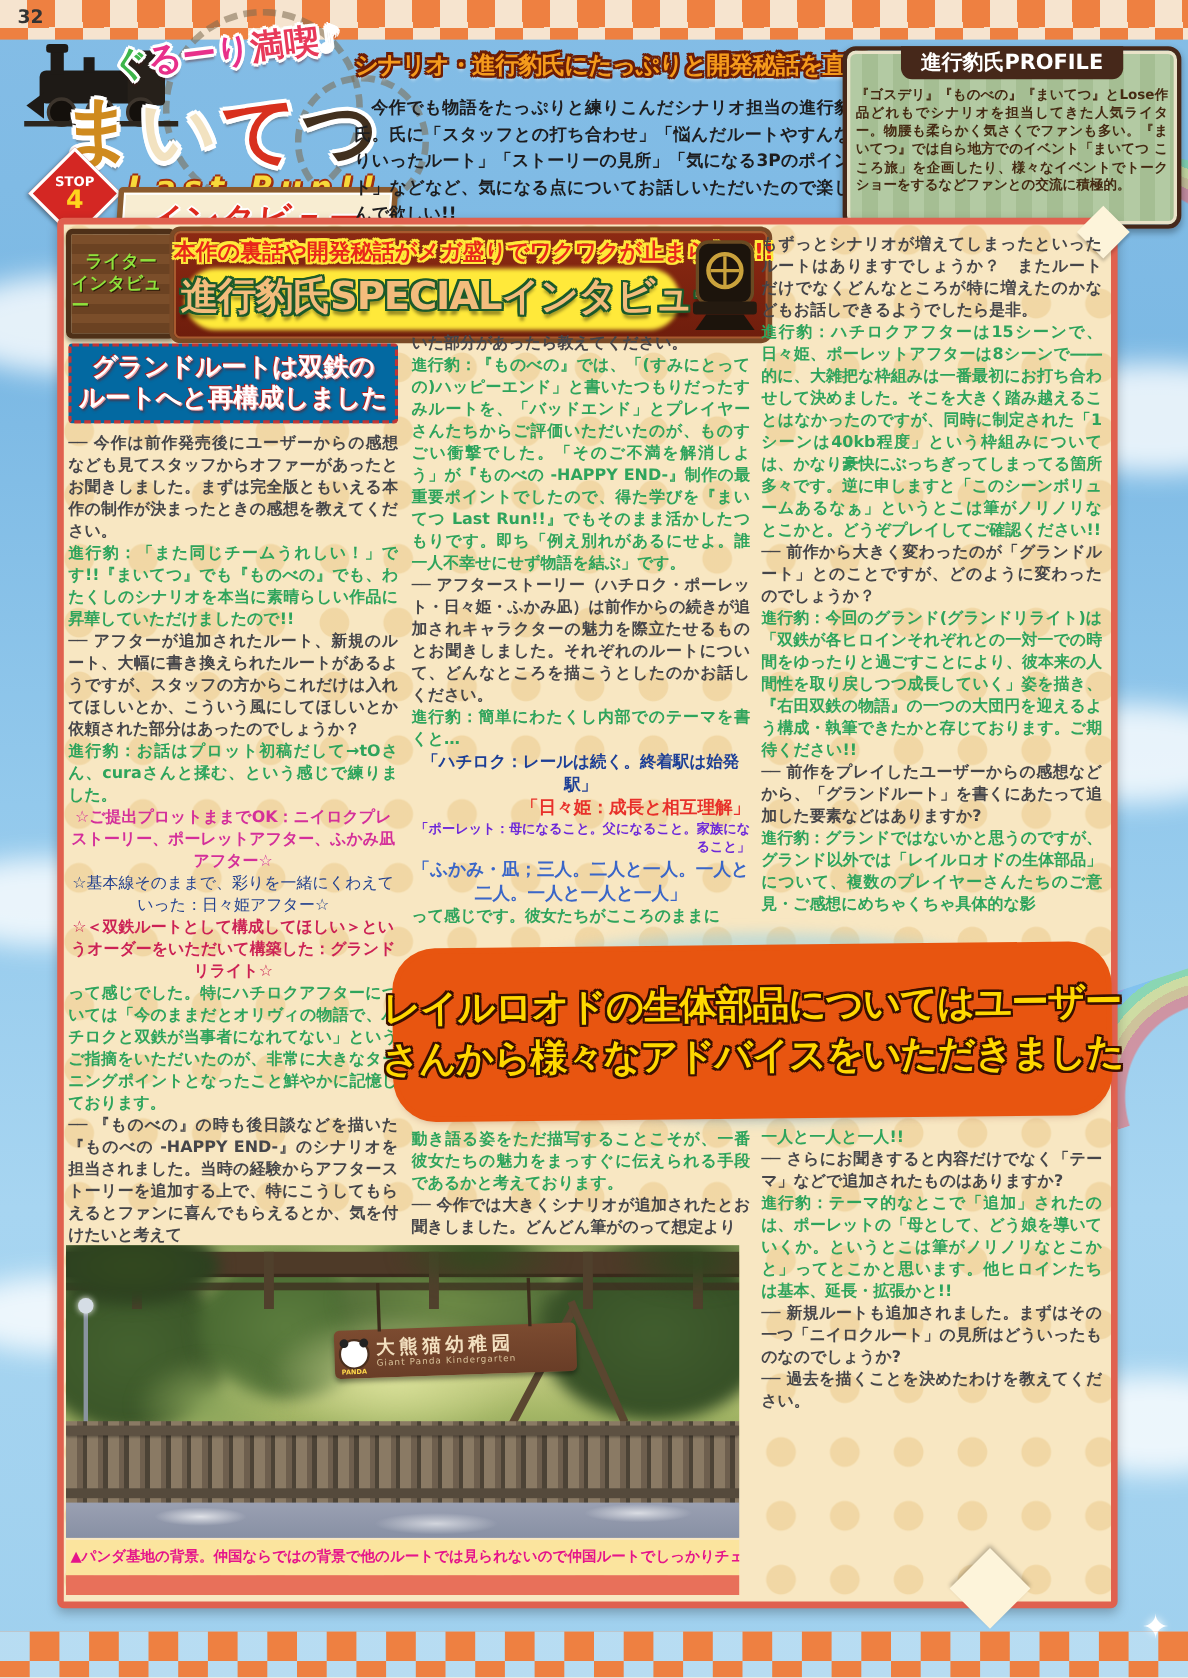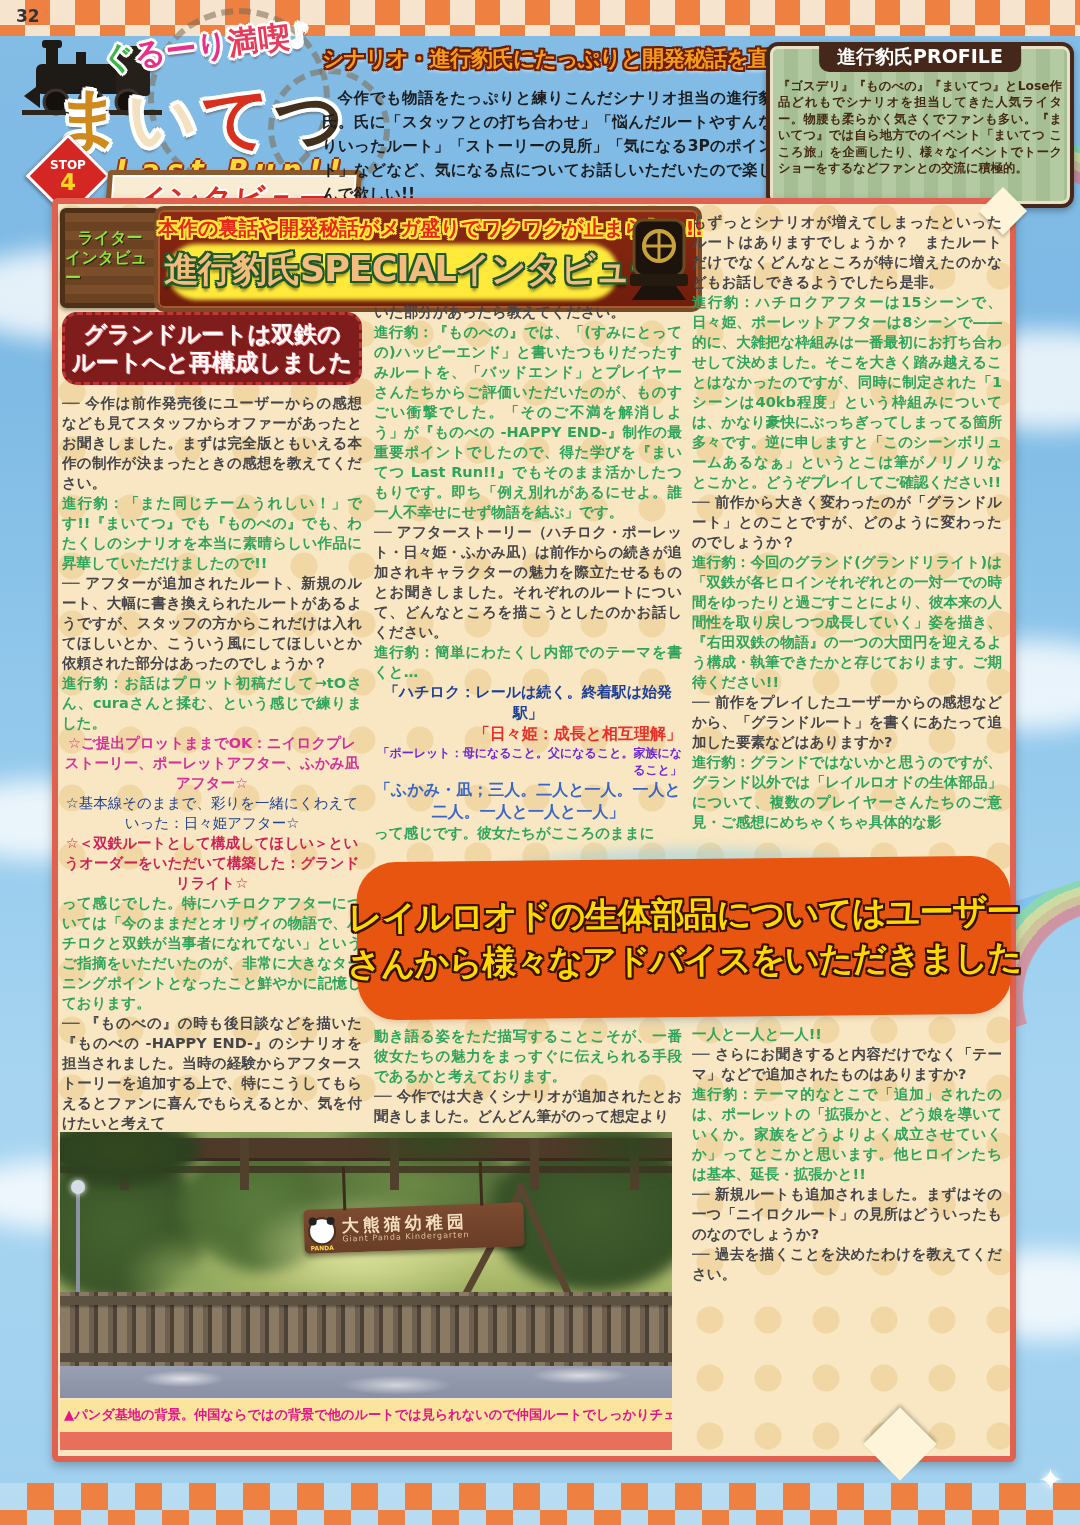--- a/index.html
+++ b/index.html
@@ -85,21 +85,21 @@
   .p.s4{color:#cc2255;font-weight:800;text-align:center;}
   .p.t1{color:#1d3f96;font-weight:800;text-align:center;font-size:15px;}
   .p.t2{color:#e8302a;font-weight:800;text-align:right;font-size:16px;}
   .p.t3{color:#6d28d9;font-weight:800;text-align:right;font-size:12px;}
   .p.t4{color:#3a66c8;font-weight:800;text-align:center;font-size:16px;}
   .col1{left:4px;top:108px;width:300px;height:818px;}
   .col2{left:316px;top:98px;width:308px;height:558px;}
   .col3{left:634px;top:8px;width:310px;height:648px;}
   .col2b{left:316px;top:822px;width:308px;height:104px;}
   .col3b{left:634px;top:820px;width:310px;height:414px;}
-  .sec-head{margin:0 0 8px;padding:6px 2px;background:#7f1d1d;border:3px dashed #c03535;border-radius:15px;
+  .sec-head{margin:0 0 8px;padding:6px 2px;background:#0369a1;border:3px dashed #c03535;border-radius:4px;
     text-align:center;font-size:23px;line-height:1.2;font-weight:800;color:#fff;
     text-shadow:1px 1px 0 #f7a0a0,-1px -1px 0 #b02020,2px 3px 2px rgba(120,20,20,.5);}
 
   
   .midbanner{position:absolute;left:304px;top:660px;width:644px;height:148px;}
   .midbanner::before{content:'';position:absolute;left:30px;top:-16px;right:10px;bottom:-8px;background:rgba(130,205,235,.45);border-radius:50%;filter:blur(6px);}
   .mb-blob{position:absolute;inset:0;background:#e85510;border-radius:34px;box-shadow:0 0 0 5px #e85510,0 4px 8px rgba(120,30,0,.4);transform:rotate(-.6deg);
     display:flex;flex-direction:column;align-items:center;justify-content:center;}
   .mb-line{font-size:34px;font-weight:800;color:#ffd800;white-space:nowrap;letter-spacing:-1px;line-height:1.35;
     text-shadow:-2px 0 #3a1000,2px 0 #3a1000,0 -2px #3a1000,0 2px #3a1000,2px 2px #3a1000,-2px 2px #3a1000,2px -2px #3a1000,-2px -2px #3a1000;}
@@ -267,21 +267,21 @@
 
     <section class="col col2b">
 
     <p class="p a">動き語る姿をただ描写することこそが、一番彼女たちの魅力をまっすぐに伝えられる手段であるかと考えております。</p>
         <p class="p q">── 今作では大きくシナリオが追加されたとお聞きしました。どんどん筆がのって想定より</p>
       </section>
     <section class="col col3b">
 
     <p class="p a">一人と一人と一人!!</p>
         <p class="p q">── さらにお聞きすると内容だけでなく「テーマ」などで追加されたものはありますか?</p>
-        <p class="p a">進行豹：テーマ的なとこで「追加」されたのは、ポーレットの「拡張かと、どう娘を導いていくか。家族をどうよりよく成立させていくか」ってとこかと思います。他ヒロインたちは基本、延長・拡張かと!!</p>
+        <p class="p a">進行豹：テーマ的なとこで「追加」されたのは、ポーレットの「母として、どう娘を導いていくか。というとこは筆がノリノリなとこかと」ってとこかと思います。他ヒロインたちは基本、延長・拡張かと!!</p>
         <p class="p q">── 新規ルートも追加されました。まずはその一つ「ニイロクルート」の見所はどういったものなのでしょうか?</p>
         <p class="p q">── 過去を描くことを決めたわけを教えてください。</p>
       </section>
 
     <figure class="photo" style="margin:0;">
       <div class="blob" style="left:-30px;top:20px;width:180px;height:150px;background:radial-gradient(#44622f,#3a5528 70%,transparent);"></div>
       <div class="blob" style="left:120px;top:10px;width:160px;height:130px;background:radial-gradient(#5c7d3e,#4a6a32 70%,transparent);"></div>
       <div class="blob" style="left:250px;top:-10px;width:200px;height:120px;background:radial-gradient(#6d8a46,#55703a 70%,transparent);"></div>
       <div class="blob" style="left:430px;top:0px;width:210px;height:160px;background:radial-gradient(#415e2e,#364f26 70%,transparent);"></div>
       <div class="blob" style="left:180px;top:60px;width:240px;height:120px;background:radial-gradient(#d9e099,rgba(217,224,153,0) 70%);"></div>

